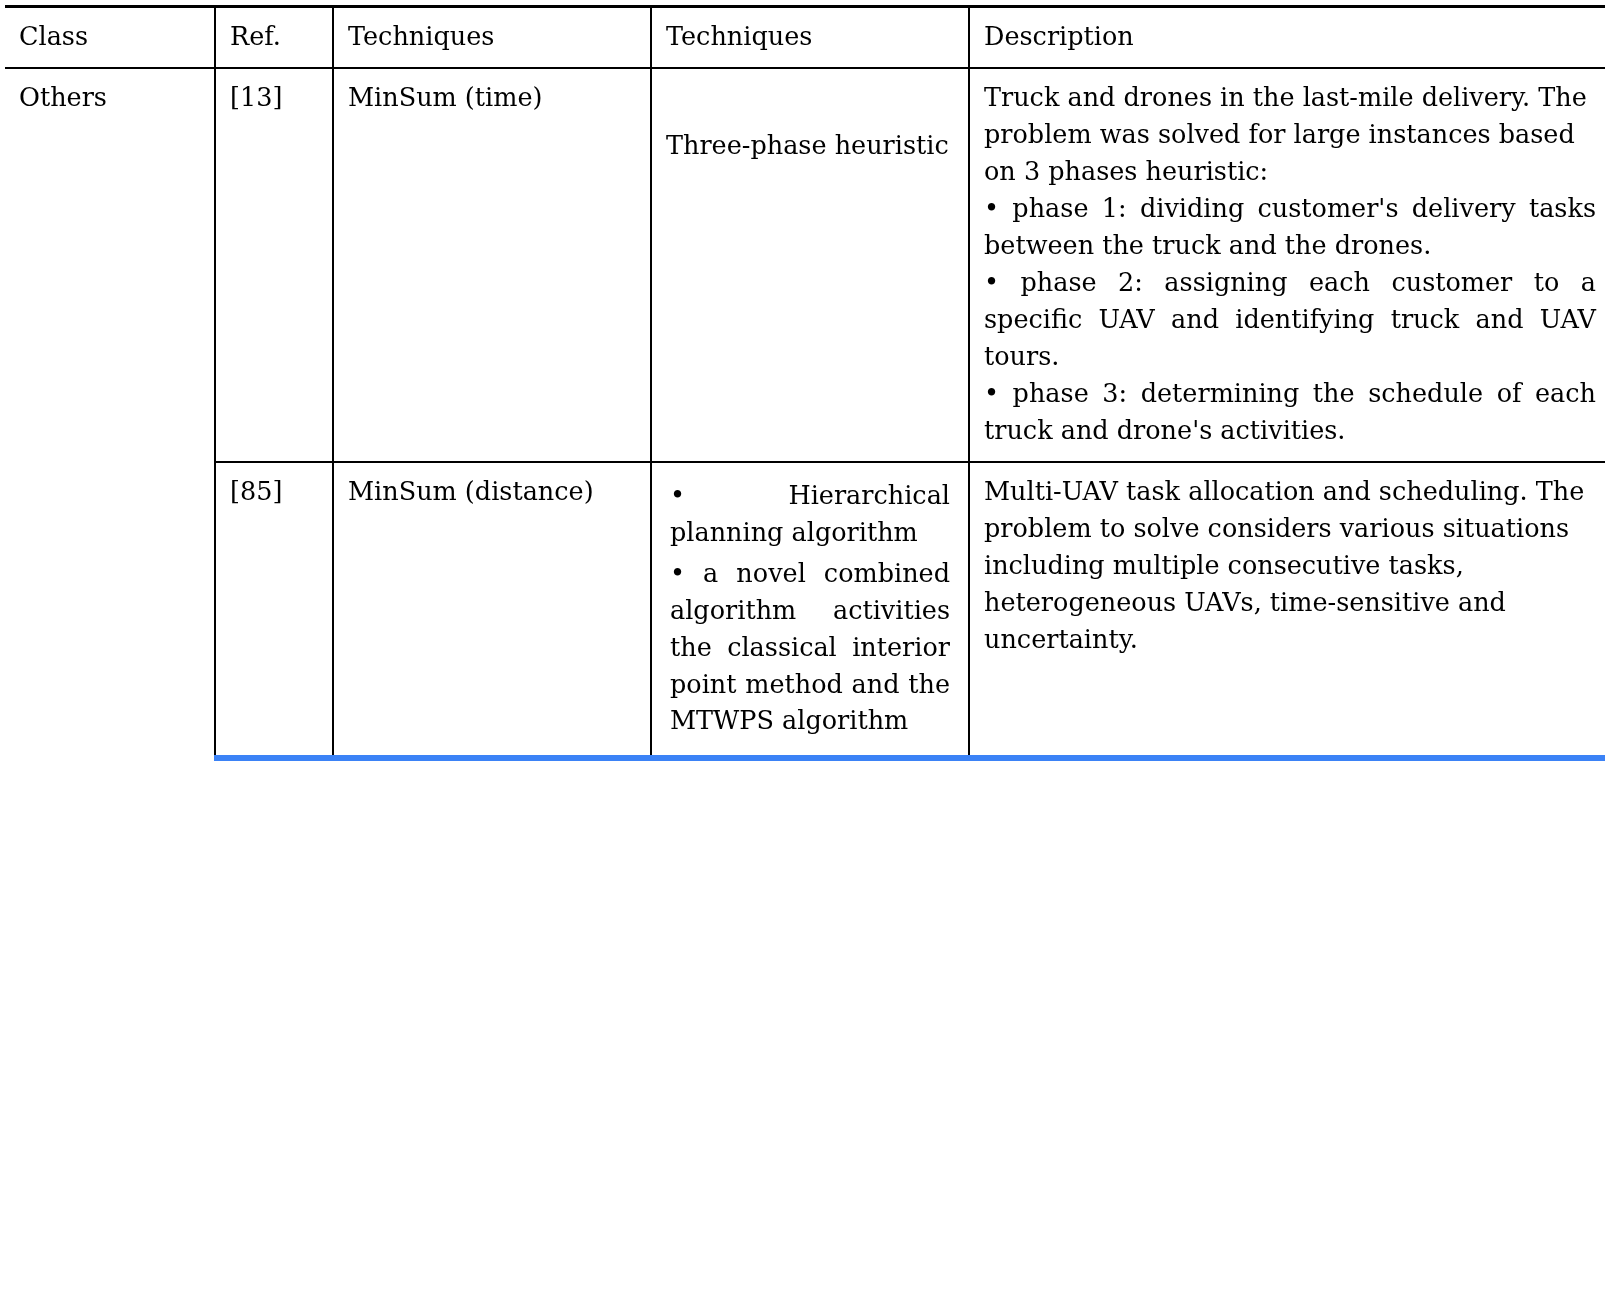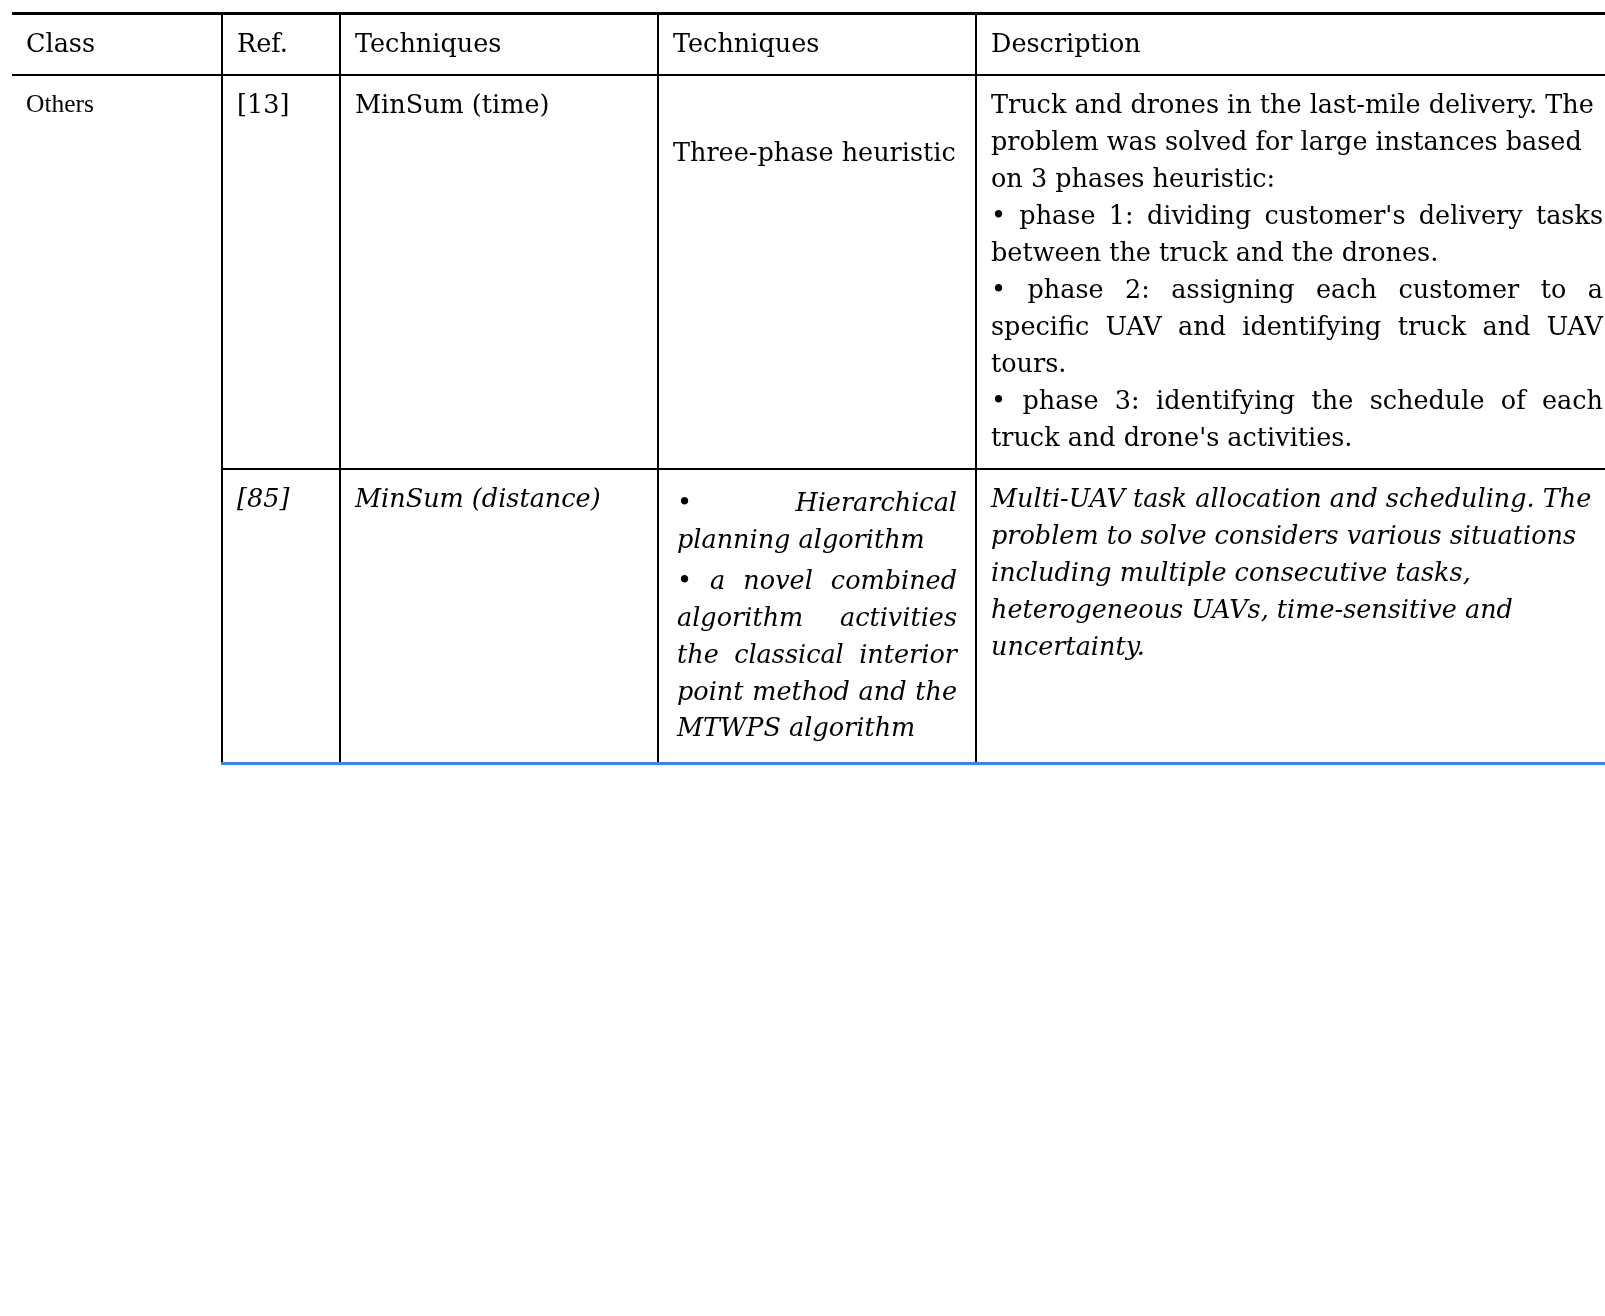--- a/index.html
+++ b/index.html
@@ -11,21 +11,21 @@
     font-family: "DejaVu Serif", "Liberation Serif", serif;
     color: #000000;
     width: 1605px;
     height: 1316px;
     overflow: hidden;
   }
   .sheet {
     width: 1605px;
     height: 1296px;
     box-sizing: border-box;
-    padding: 12px;
+    padding: 5px;
     position: relative;
   }
   table.paper-table {
     border-collapse: collapse;
     width: 1605px;
     table-layout: fixed;
     font-size: 25.5px;
     line-height: 1.45;
   }
   table.paper-table td,
@@ -44,22 +44,21 @@
 
   
   tr.header-row td {
     border-top: 3px solid #000;
     border-bottom: 2px solid #000;
   }
   tr.body-row-first td {
     border-bottom: 0;
   }
   tr.body-row-last td {
-    border-bottom: 3px solid #3b82f6;
-    font-style: italic;
+    border-bottom: 6px solid #3b82f6;
   }
   
   .vline-left { border-left: 2px solid #000; }
 
   .mid-rule-top { border-top: 2px solid #000; }
 
   
   .just {
     text-align: justify;
     text-justify: inter-word;
@@ -76,21 +75,20 @@
   }
   .cell-inner {
     display: block;
   }
   .hdr {
     font-size: 25.5px;
   }
   
   td.class-cell {
     border-bottom: 3px solid #000;
-    font-family: Liberation Serif, serif;
   }
 </style>
 </head>
 <body>
 
 <div class="sheet">
   <table class="paper-table">
     <colgroup>
       <col class="c-class">
       <col class="c-ref">
@@ -111,21 +109,21 @@
         <td class="class-cell" rowspan="2">Others</td>
         <td class="vline-left">[13]</td>
         <td class="vline-left">MinSum (time)</td>
         <td class="vline-left">
           <span class="cell-inner just">Three-phase heuristic</span>
         </td>
         <td class="vline-left just">
           <p>Truck and drones in the last-mile delivery. The problem was solved for large instances based on 3 phases heuristic:</p>
           <p class="bullet-line">• phase 1: dividing customer's delivery tasks between the truck and the drones.</p>
           <p class="bullet-line">• phase 2: assigning each customer to a specific UAV and identifying truck and UAV tours.</p>
-          <p class="bullet-line">• phase 3: identifying the schedule of each truck and drone's activities.</p>
+          <p class="bullet-line">• phase 3: determining the schedule of each truck and drone's activities.</p>
         </td>
       </tr>
 
       <tr class="body-row-last">
         <td class="vline-left mid-rule-top">[85]</td>
         <td class="vline-left mid-rule-top just">MinSum (distance)</td>
         <td class="vline-left mid-rule-top">
           <p class="bullet-line">• Hierarchical planning algorithm</p>
           <p class="bullet-line">• a novel combined algorithm activities the classical interior point method and the MTWPS algorithm</p>
         </td>

